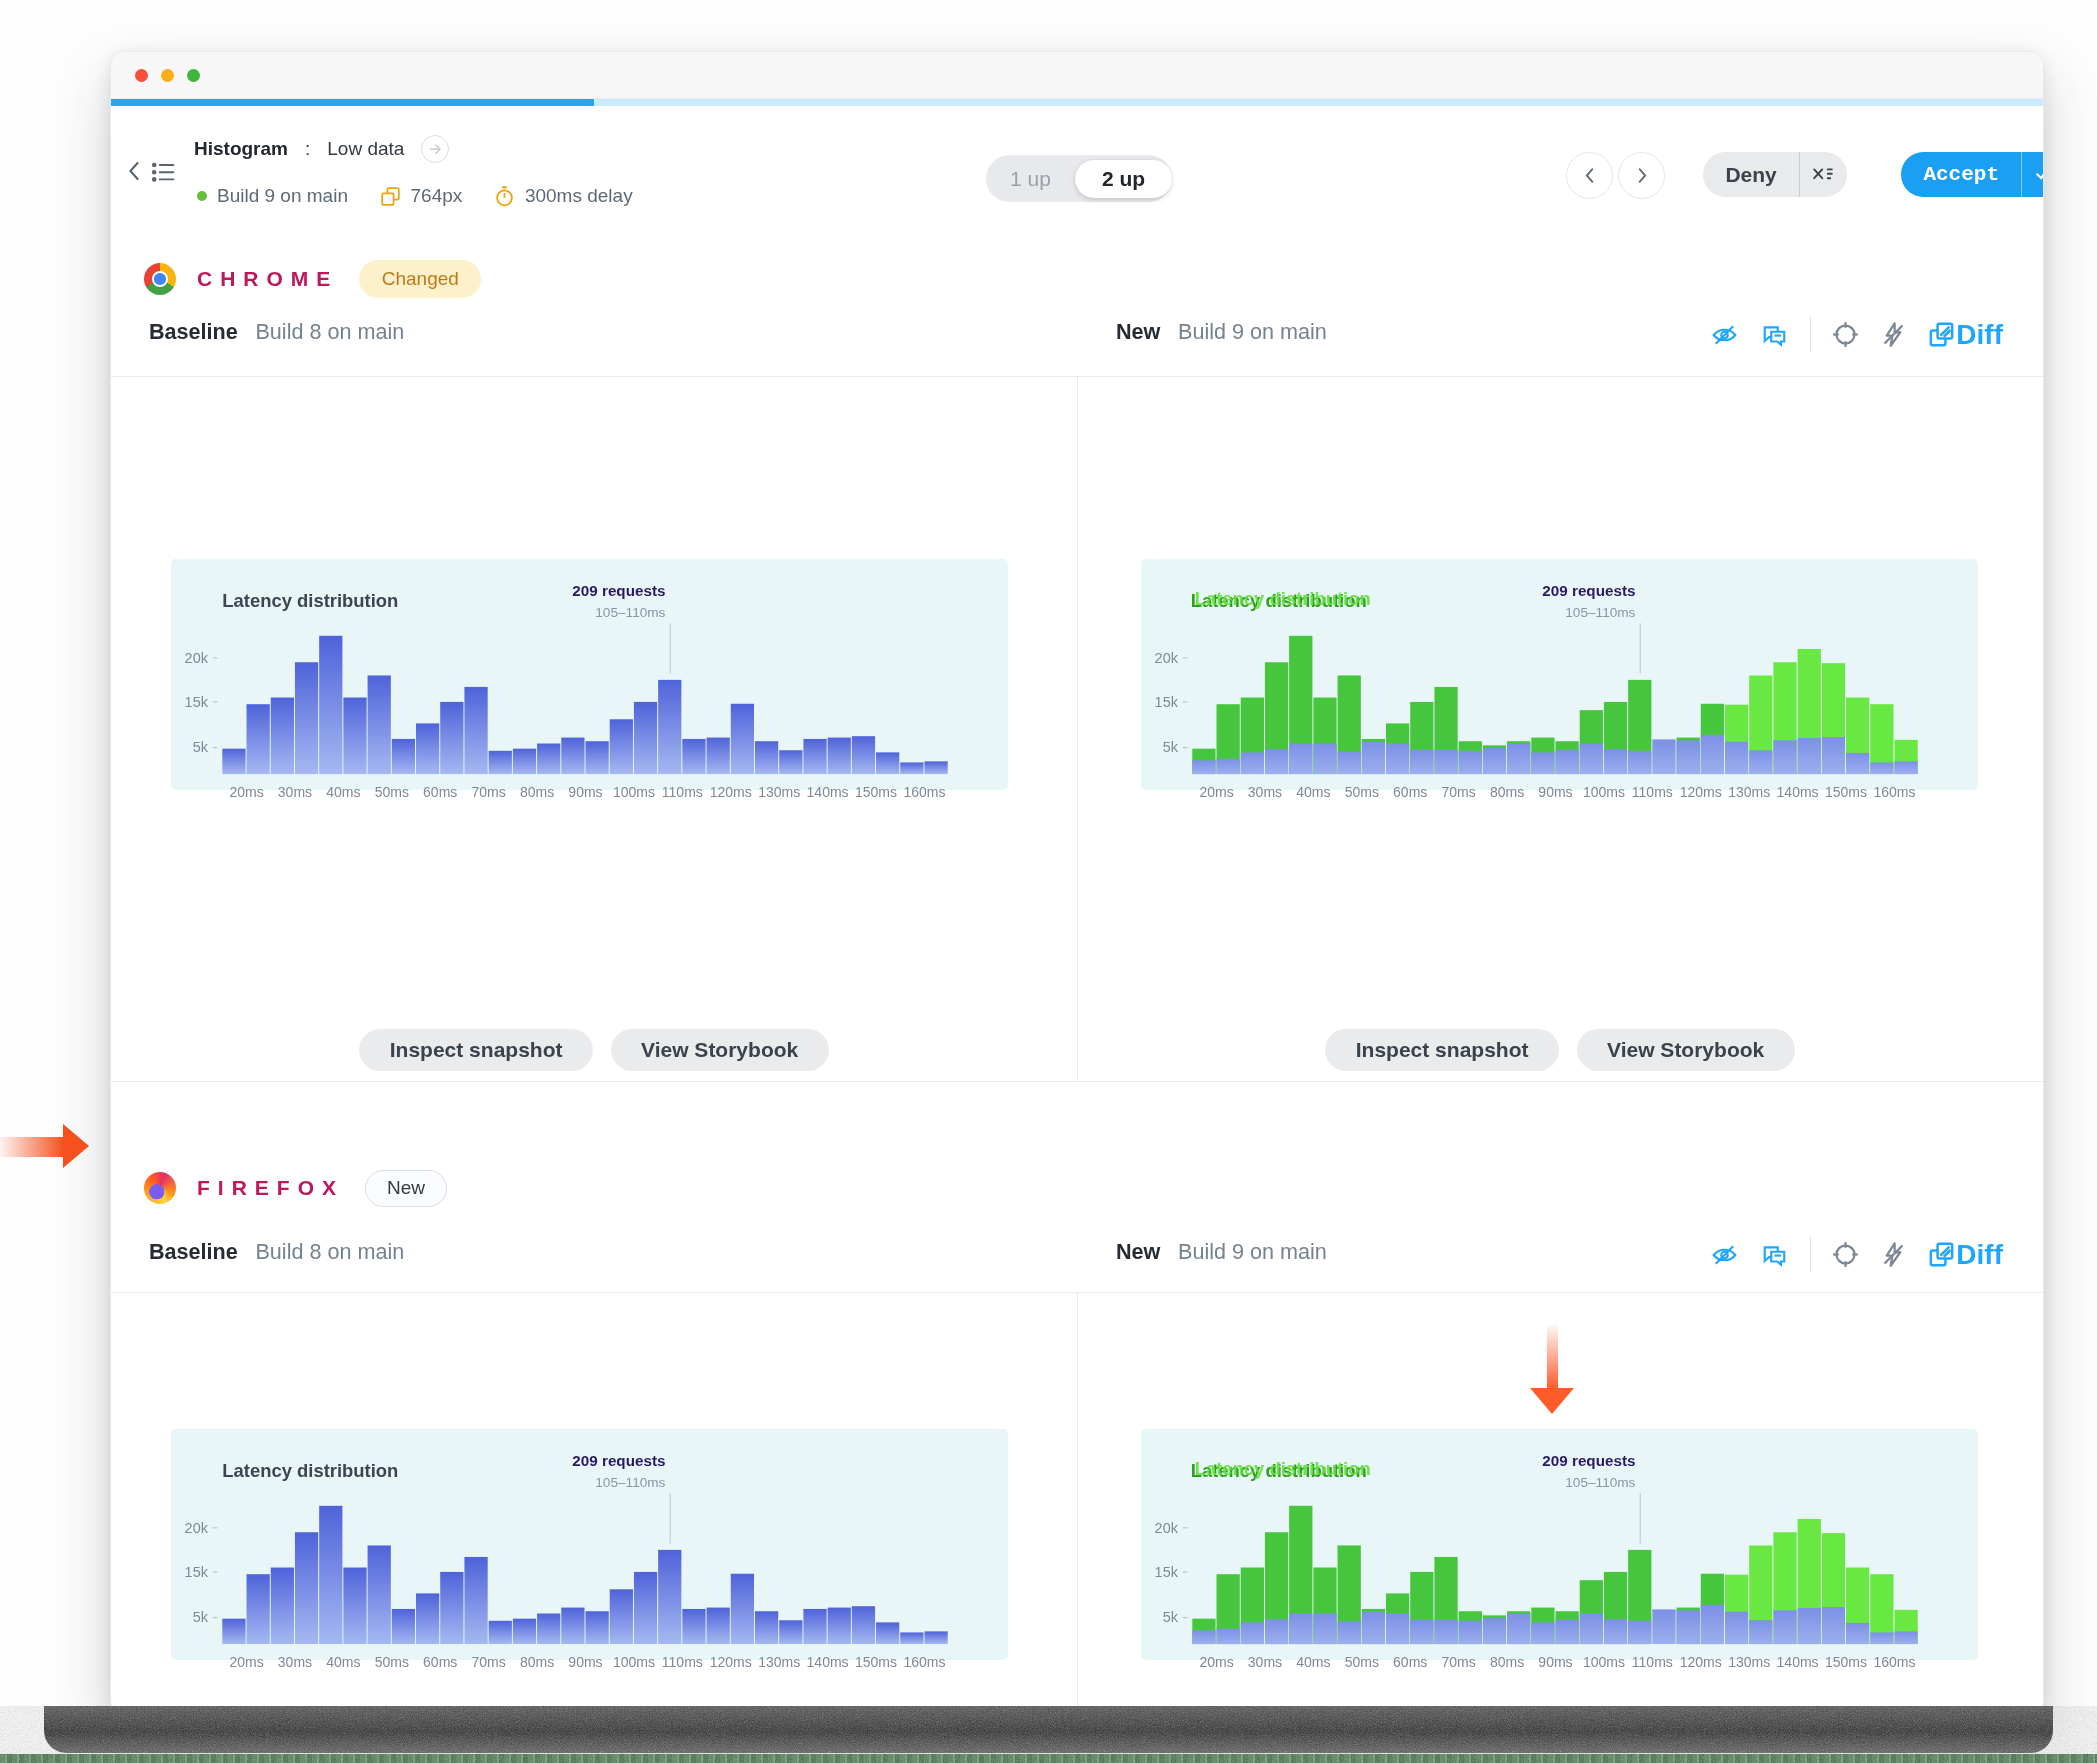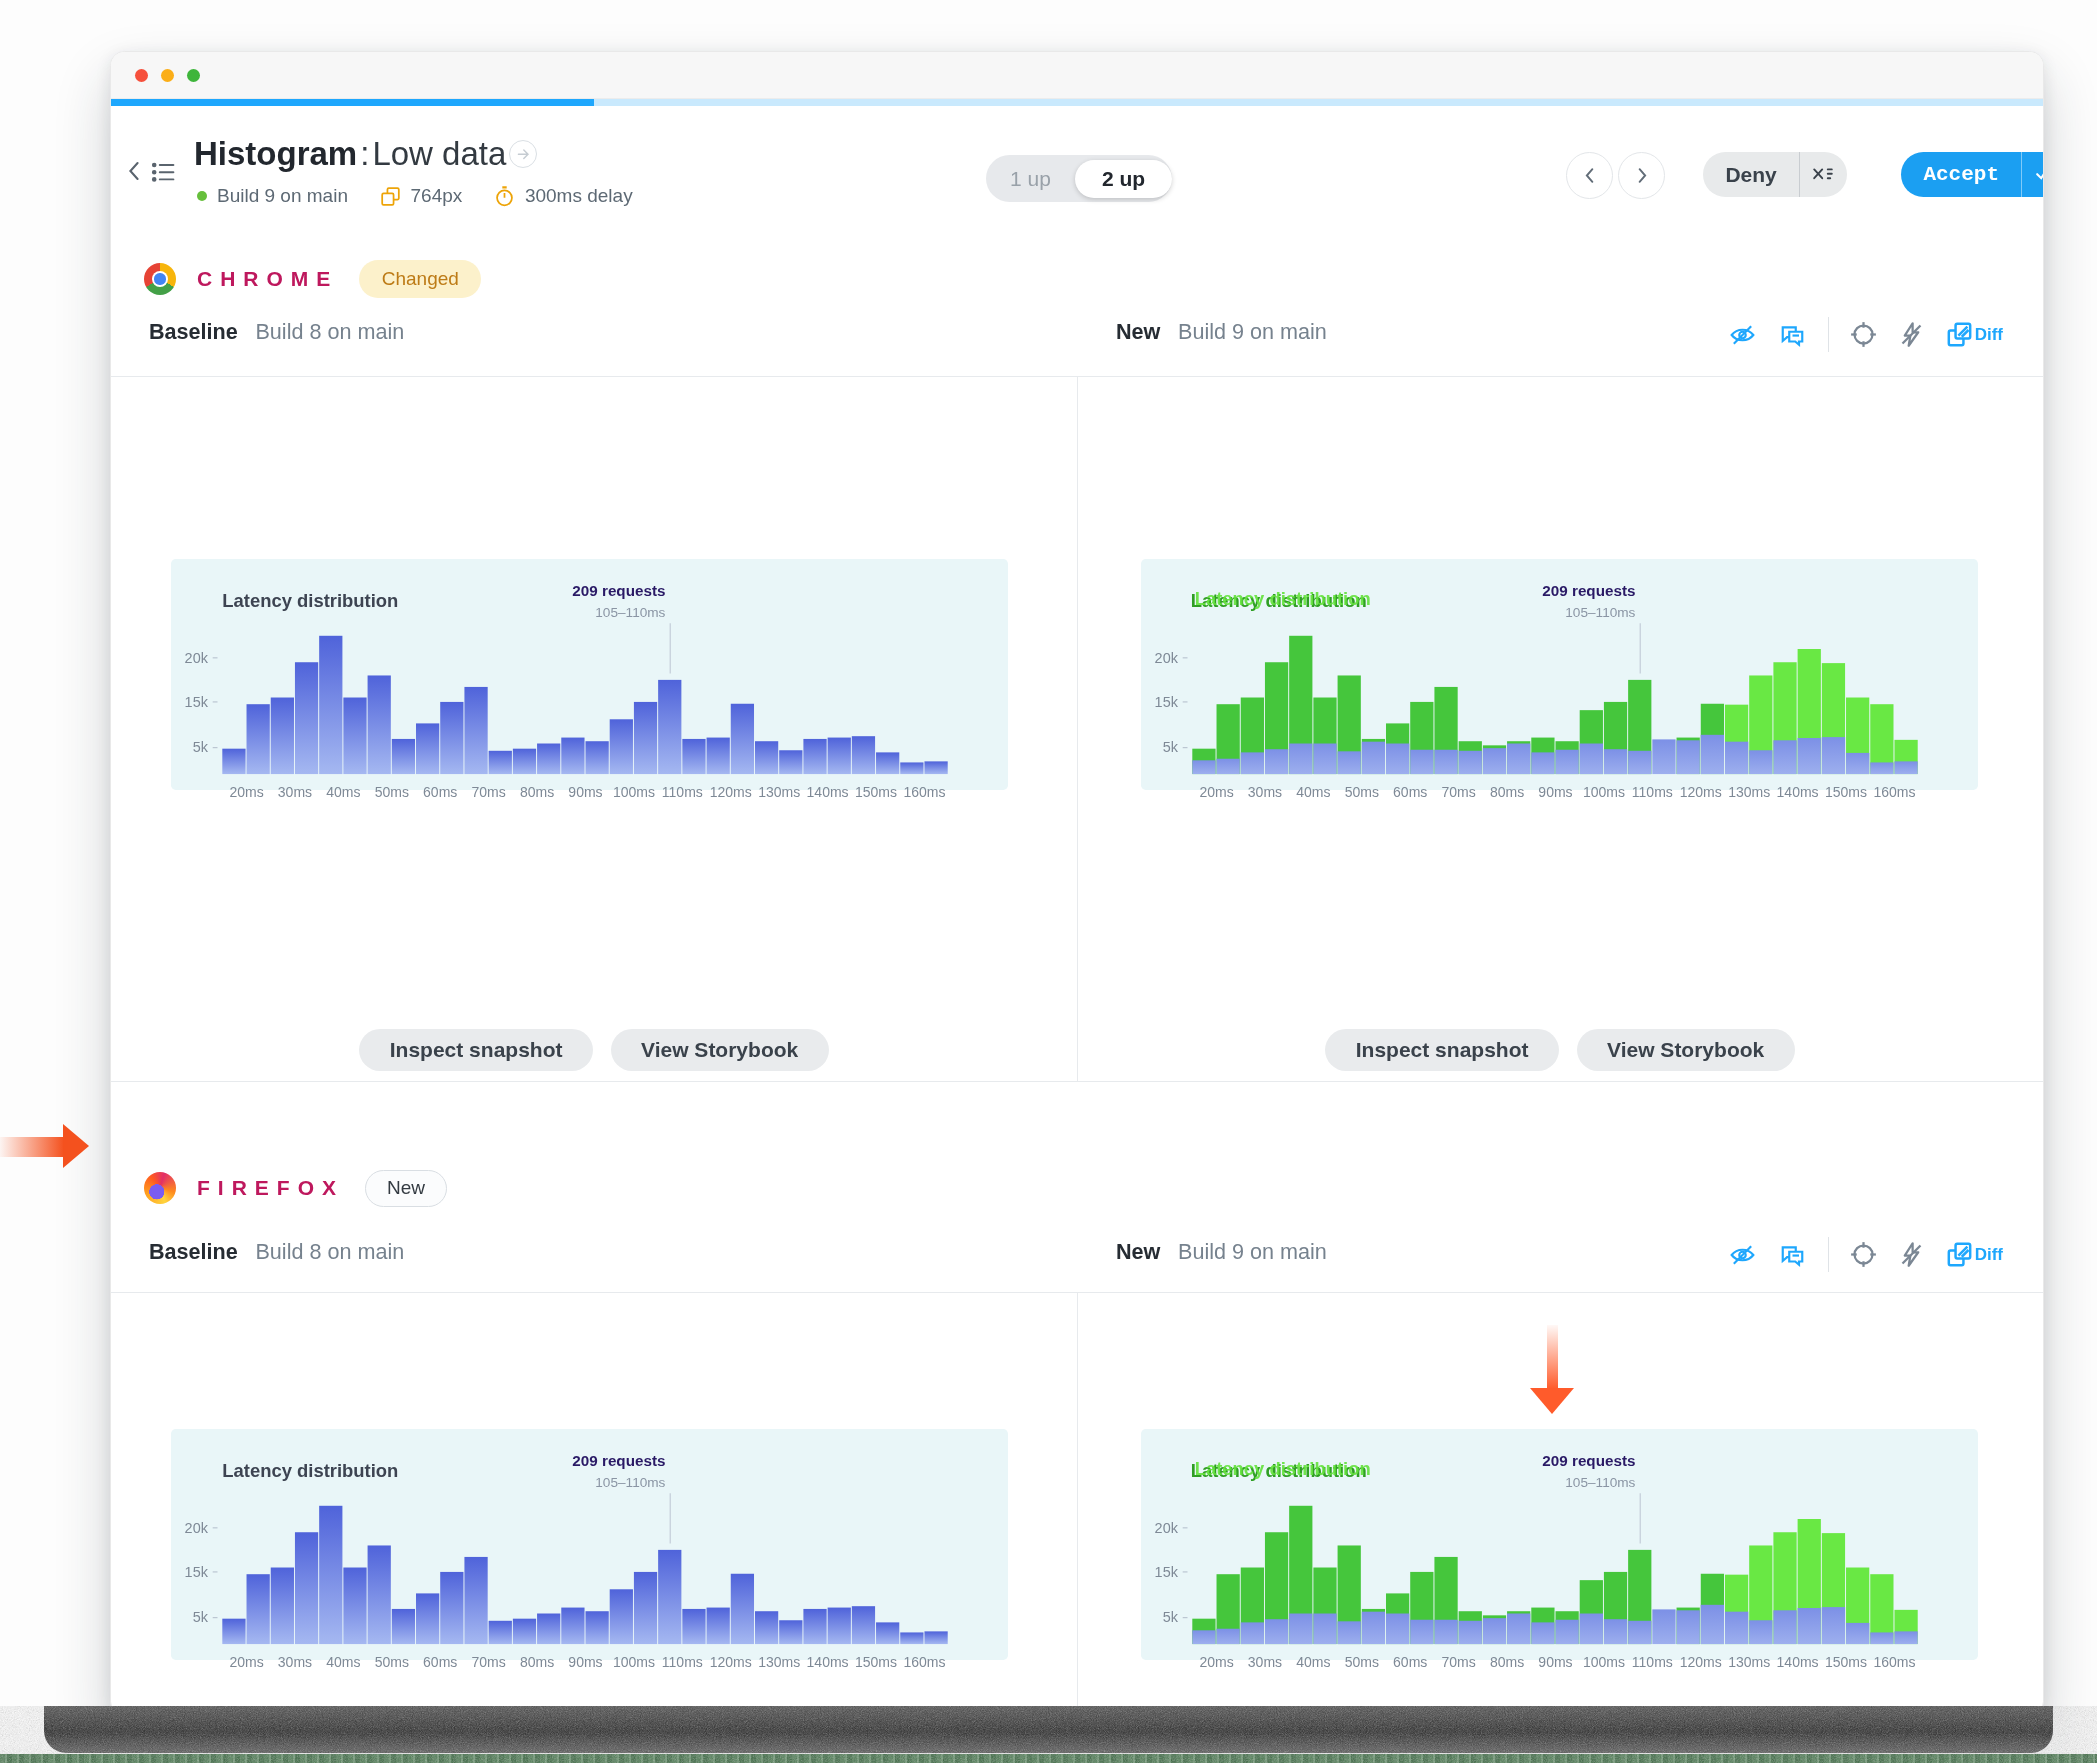--- a/index.html
+++ b/index.html
@@ -18,22 +18,22 @@
   .titlebar{height:46px;background:#f7f7f7;border-bottom:0.8px solid #ececec;
     display:flex;align-items:center;padding-left:24px;gap:17.6px;}
   .dot{width:13px;height:13px;border-radius:50%;}
   .dot.red{background:#f6503c}.dot.yellow{background:#fbae17}.dot.green{background:#3eb53b}
   .progress{height:7.2px;background:#c9e9fd;position:relative;}
   .progress .fill{position:absolute;left:0;top:0;bottom:0;background:#1ea7fd;}
 
   
   .back-icon{position:absolute;left:13px;top:107px;width:22.4px;height:24px;cursor:pointer;}
   .list-icon{position:absolute;left:40px;top:109px;width:24px;height:22.4px;cursor:pointer;}
-  .title-row{position:absolute;left:83px;top:83px;display:flex;align-items:center;gap:3px;
-    font-size:33px;color:#22272e;white-space:nowrap;}
+  .title-row{position:absolute;left:83px;top:83px;display:flex;align-items:center;gap:17px;
+    font-size:19px;color:#22272e;white-space:nowrap;}
   .title-row .t-bold{font-weight:700;}
   .title-row .t-story{font-weight:400;color:#333a41;}
   .goto-circle{width:26px;height:26px;border:1.6px solid #dadfe4;border-radius:50%;
     display:flex;align-items:center;justify-content:center;}
   .meta-row{position:absolute;left:86px;top:133px;display:flex;align-items:center;gap:32px;
     font-size:19px;color:#5d6974;}
   .meta-item{display:flex;align-items:center;gap:9.6px;}
   .status-dot{width:10.4px;height:10.4px;border-radius:50%;background:#66bf3c;}
 
   .toggle{position:absolute;left:875px;top:103px;height:47px;background:#e7e9ec;
@@ -69,21 +69,21 @@
   .badge{font-size:19px;font-weight:400;padding:8px 22.4px;border-radius:801px;white-space:nowrap;}
   .badge-changed{background:#fcf1cb;color:#bd7b16;}
   .badge-new{background:#fbfcfd;color:#343b42;border:1.6px solid #d9dee3;padding:6.4px 21px;}
 
   .compare-left{position:absolute;left:38px;display:flex;align-items:baseline;gap:17.6px;font-size:21.6px;}
   .compare-right{position:absolute;left:1005px;display:flex;align-items:baseline;gap:17.6px;font-size:21.6px;}
   .cmp-strong{font-weight:700;color:#262c33;}
   .cmp-build{color:#76828e;}
   .tools{position:absolute;right:40px;display:flex;align-items:center;gap:21px;}
   .tools .vdiv{width:0.8px;height:35px;background:#dfe3e7;}
-  .difflbl{font-size:17px;font-weight:700;color:#1ea7fd;margin-left:1.6px;}
+  .difflbl{font-size:28px;font-weight:700;color:#1ea7fd;margin-left:1.6px;}
   .toolbtn{display:flex;align-items:center;cursor:pointer;}
 
   .hline{position:absolute;left:0;width:1932px;height:0.8px;background:#e7eaed;}
   .vline{position:absolute;left:966px;width:0.8px;background:#e7eaed;}
 
   
   .chart{position:absolute;width:837px;height:231px;background:#e9f6f8;border-radius:4.8px;cursor:pointer;}
   .chart svg{position:absolute;left:0;top:0;}
 
   .btnrow{position:absolute;display:flex;justify-content:center;gap:17.6px;width:966px;}

